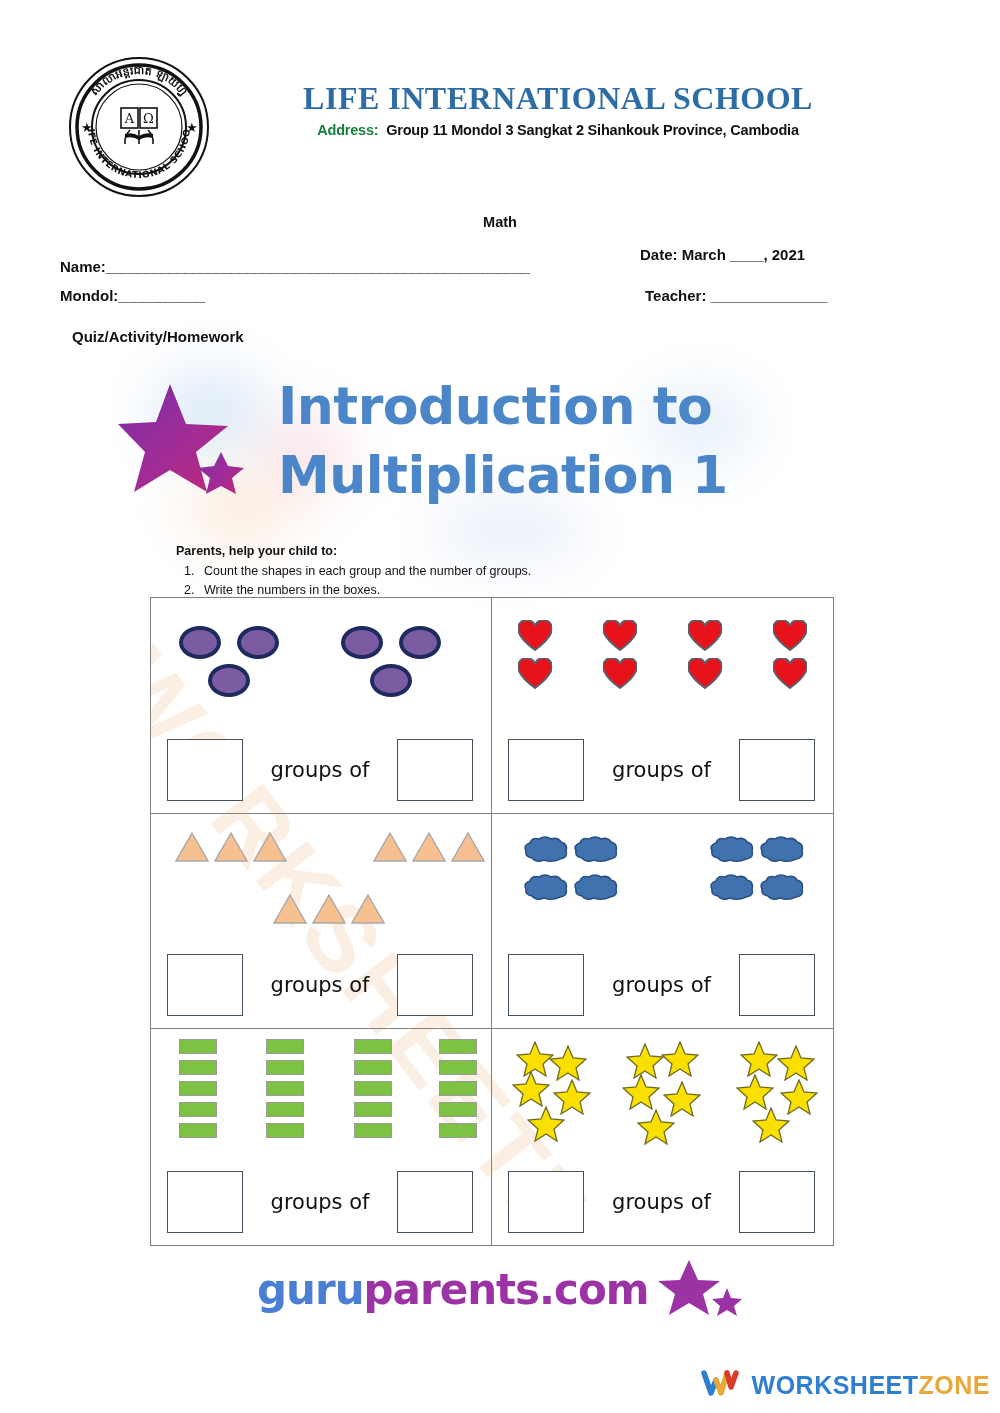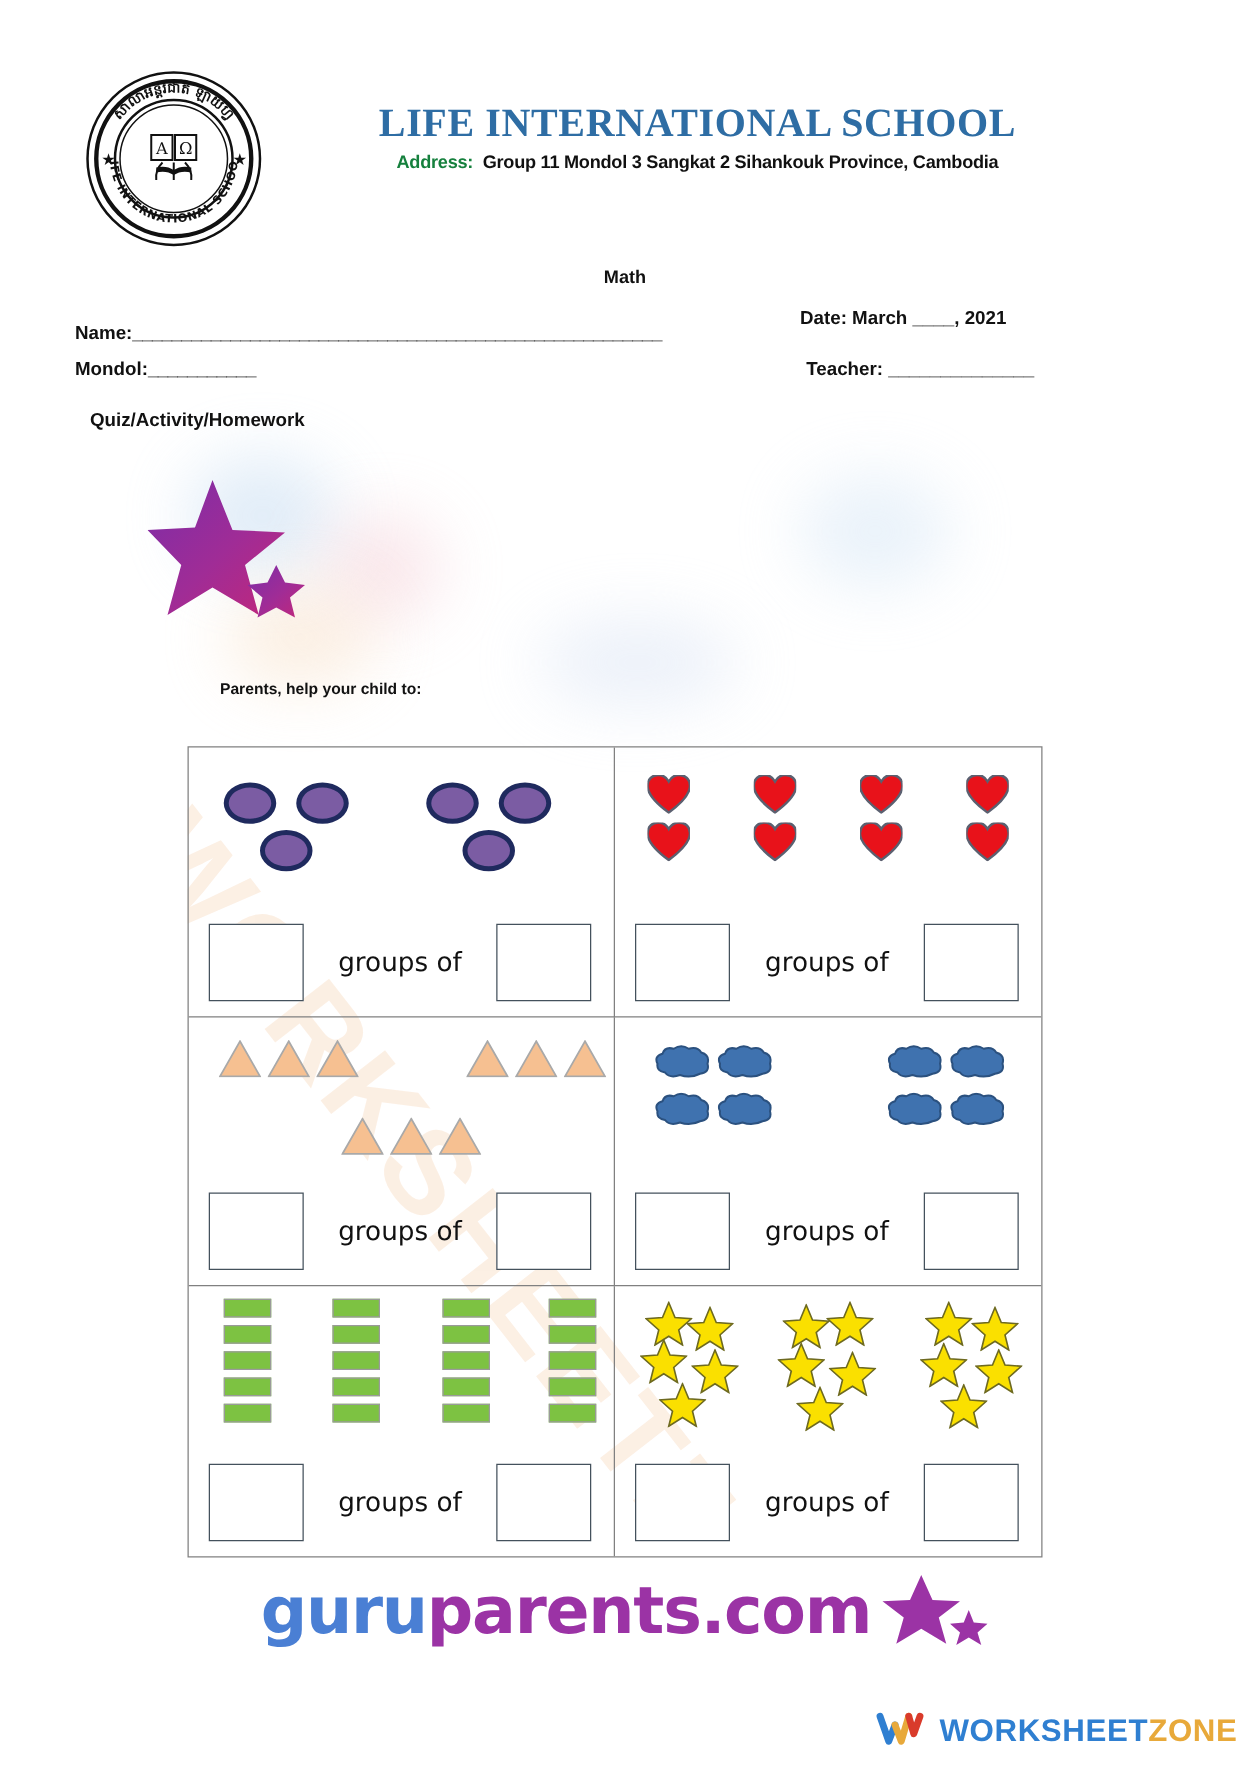--- a/index.html
+++ b/index.html
@@ -245,21 +245,21 @@
   .footer-logo {
     position: absolute;
     left: 0;
     top: 1258px;
     width: 1000px;
     text-align: center;
     z-index: 2;
   }
   .gp-text {
     font-family: "DejaVu Sans", sans-serif;
-    font-size: 52px;
+    font-size: 42px;
     font-weight: bold;
     letter-spacing: -1px;
     vertical-align: middle;
   }
   .gp-guru { color: #4a7fd4; }
   .gp-parents { color: #9b33a5; }
 
   
   .wz {
     position: absolute;
@@ -354,24 +354,32 @@
         <linearGradient id="starGrad" x1="0" y1="0" x2="1" y2="1">
           <stop offset="0%" stop-color="#7B2DA8"></stop>
           <stop offset="55%" stop-color="#A02C96"></stop>
           <stop offset="100%" stop-color="#C2277A"></stop>
         </linearGradient>
       </defs>
       <polygon points="52,4 68,44 110,46 78,72 89,112 52,90 16,112 27,72 0,44 38,42" fill="url(#starGrad)"></polygon>
       <polygon points="103,72 110,86 126,88 114,98 118,114 103,106 88,114 92,98 80,88 96,86" fill="url(#starGrad)"></polygon>
     </svg>
   </div>
+  <div class="wsh-title">
+    <span class="ln">Introduction to</span>
+    <span class="ln">Multiplication 1</span>
+  </div>
 </div>
 
 <div class="instructions">
   <div class="ihead">Parents, help your child to:</div>
+  <ol>
+    <li>Count the shapes in each group and the number of groups.</li>
+    <li>Write the numbers in the boxes.</li>
+  </ol>
 </div>
 
 <div class="grid">
 
   <div class="cell">
     <div class="shapes-area">
       <div class="grp" style="left:28px; top:28px; width:130px; height:82px;">
         <div class="oval" style="left:0px;  top:0px;"></div>
         <div class="oval" style="left:58px; top:0px;"></div>
         <div class="oval" style="left:29px; top:38px;"></div>

